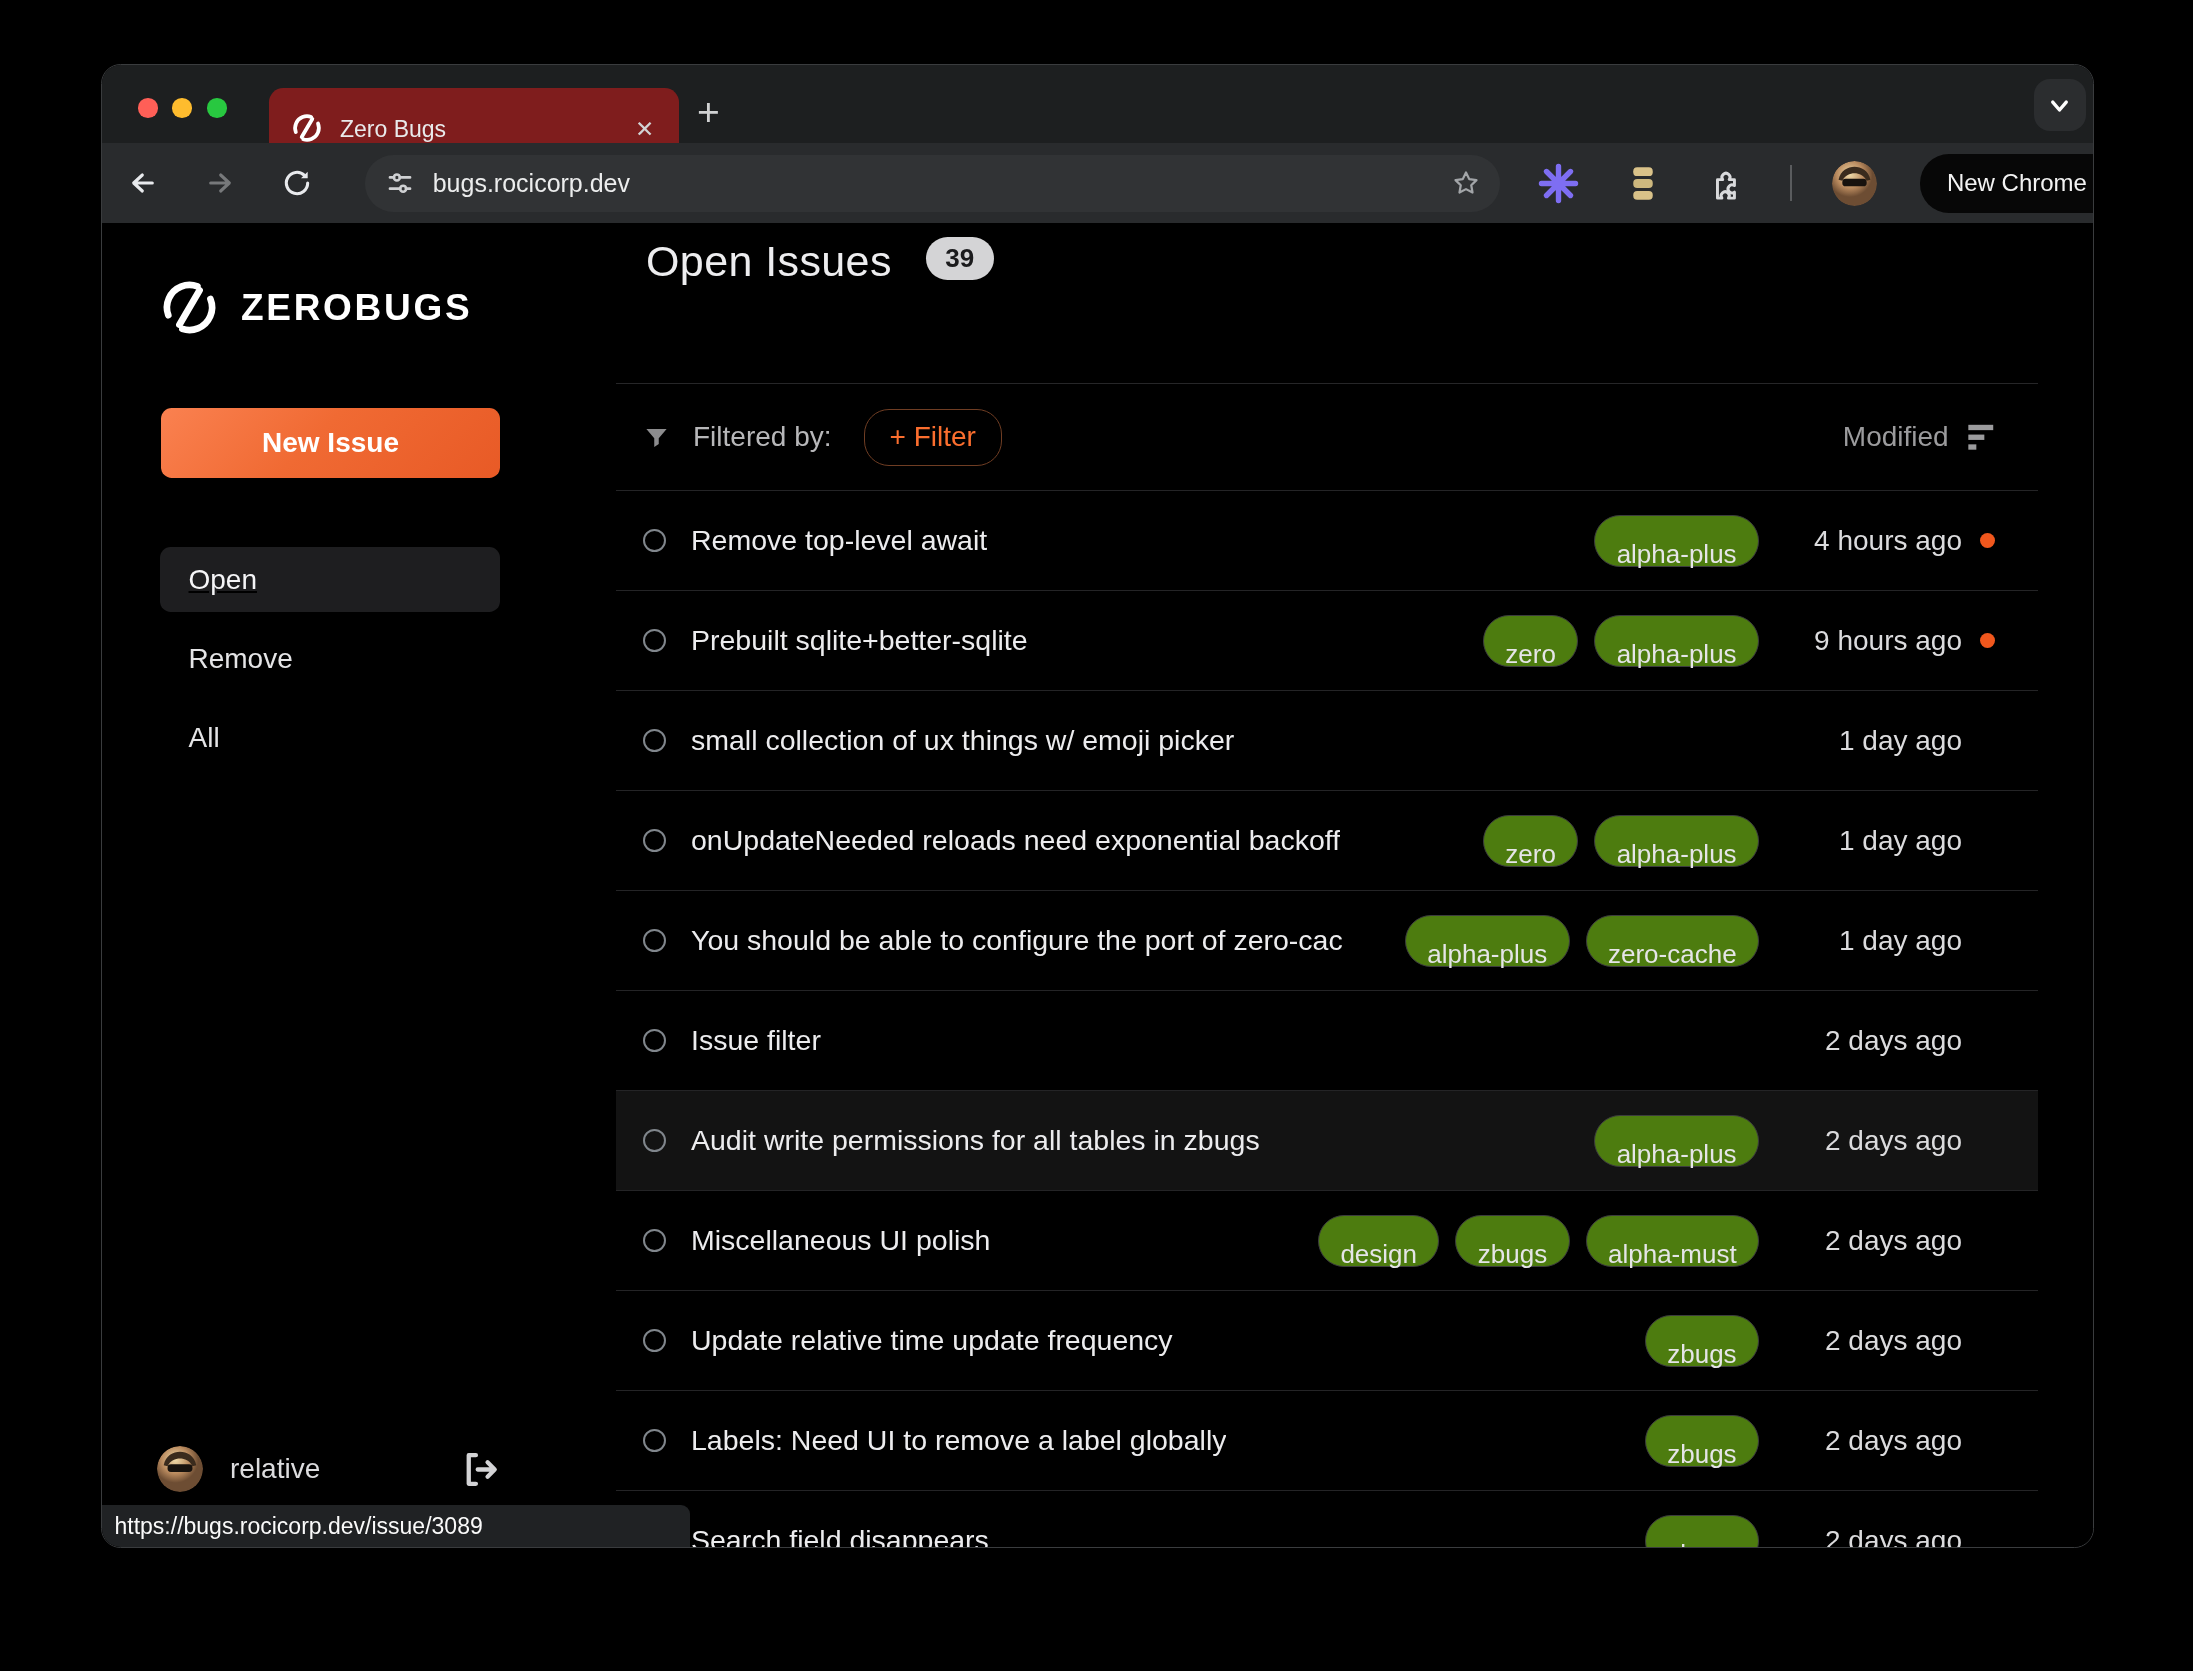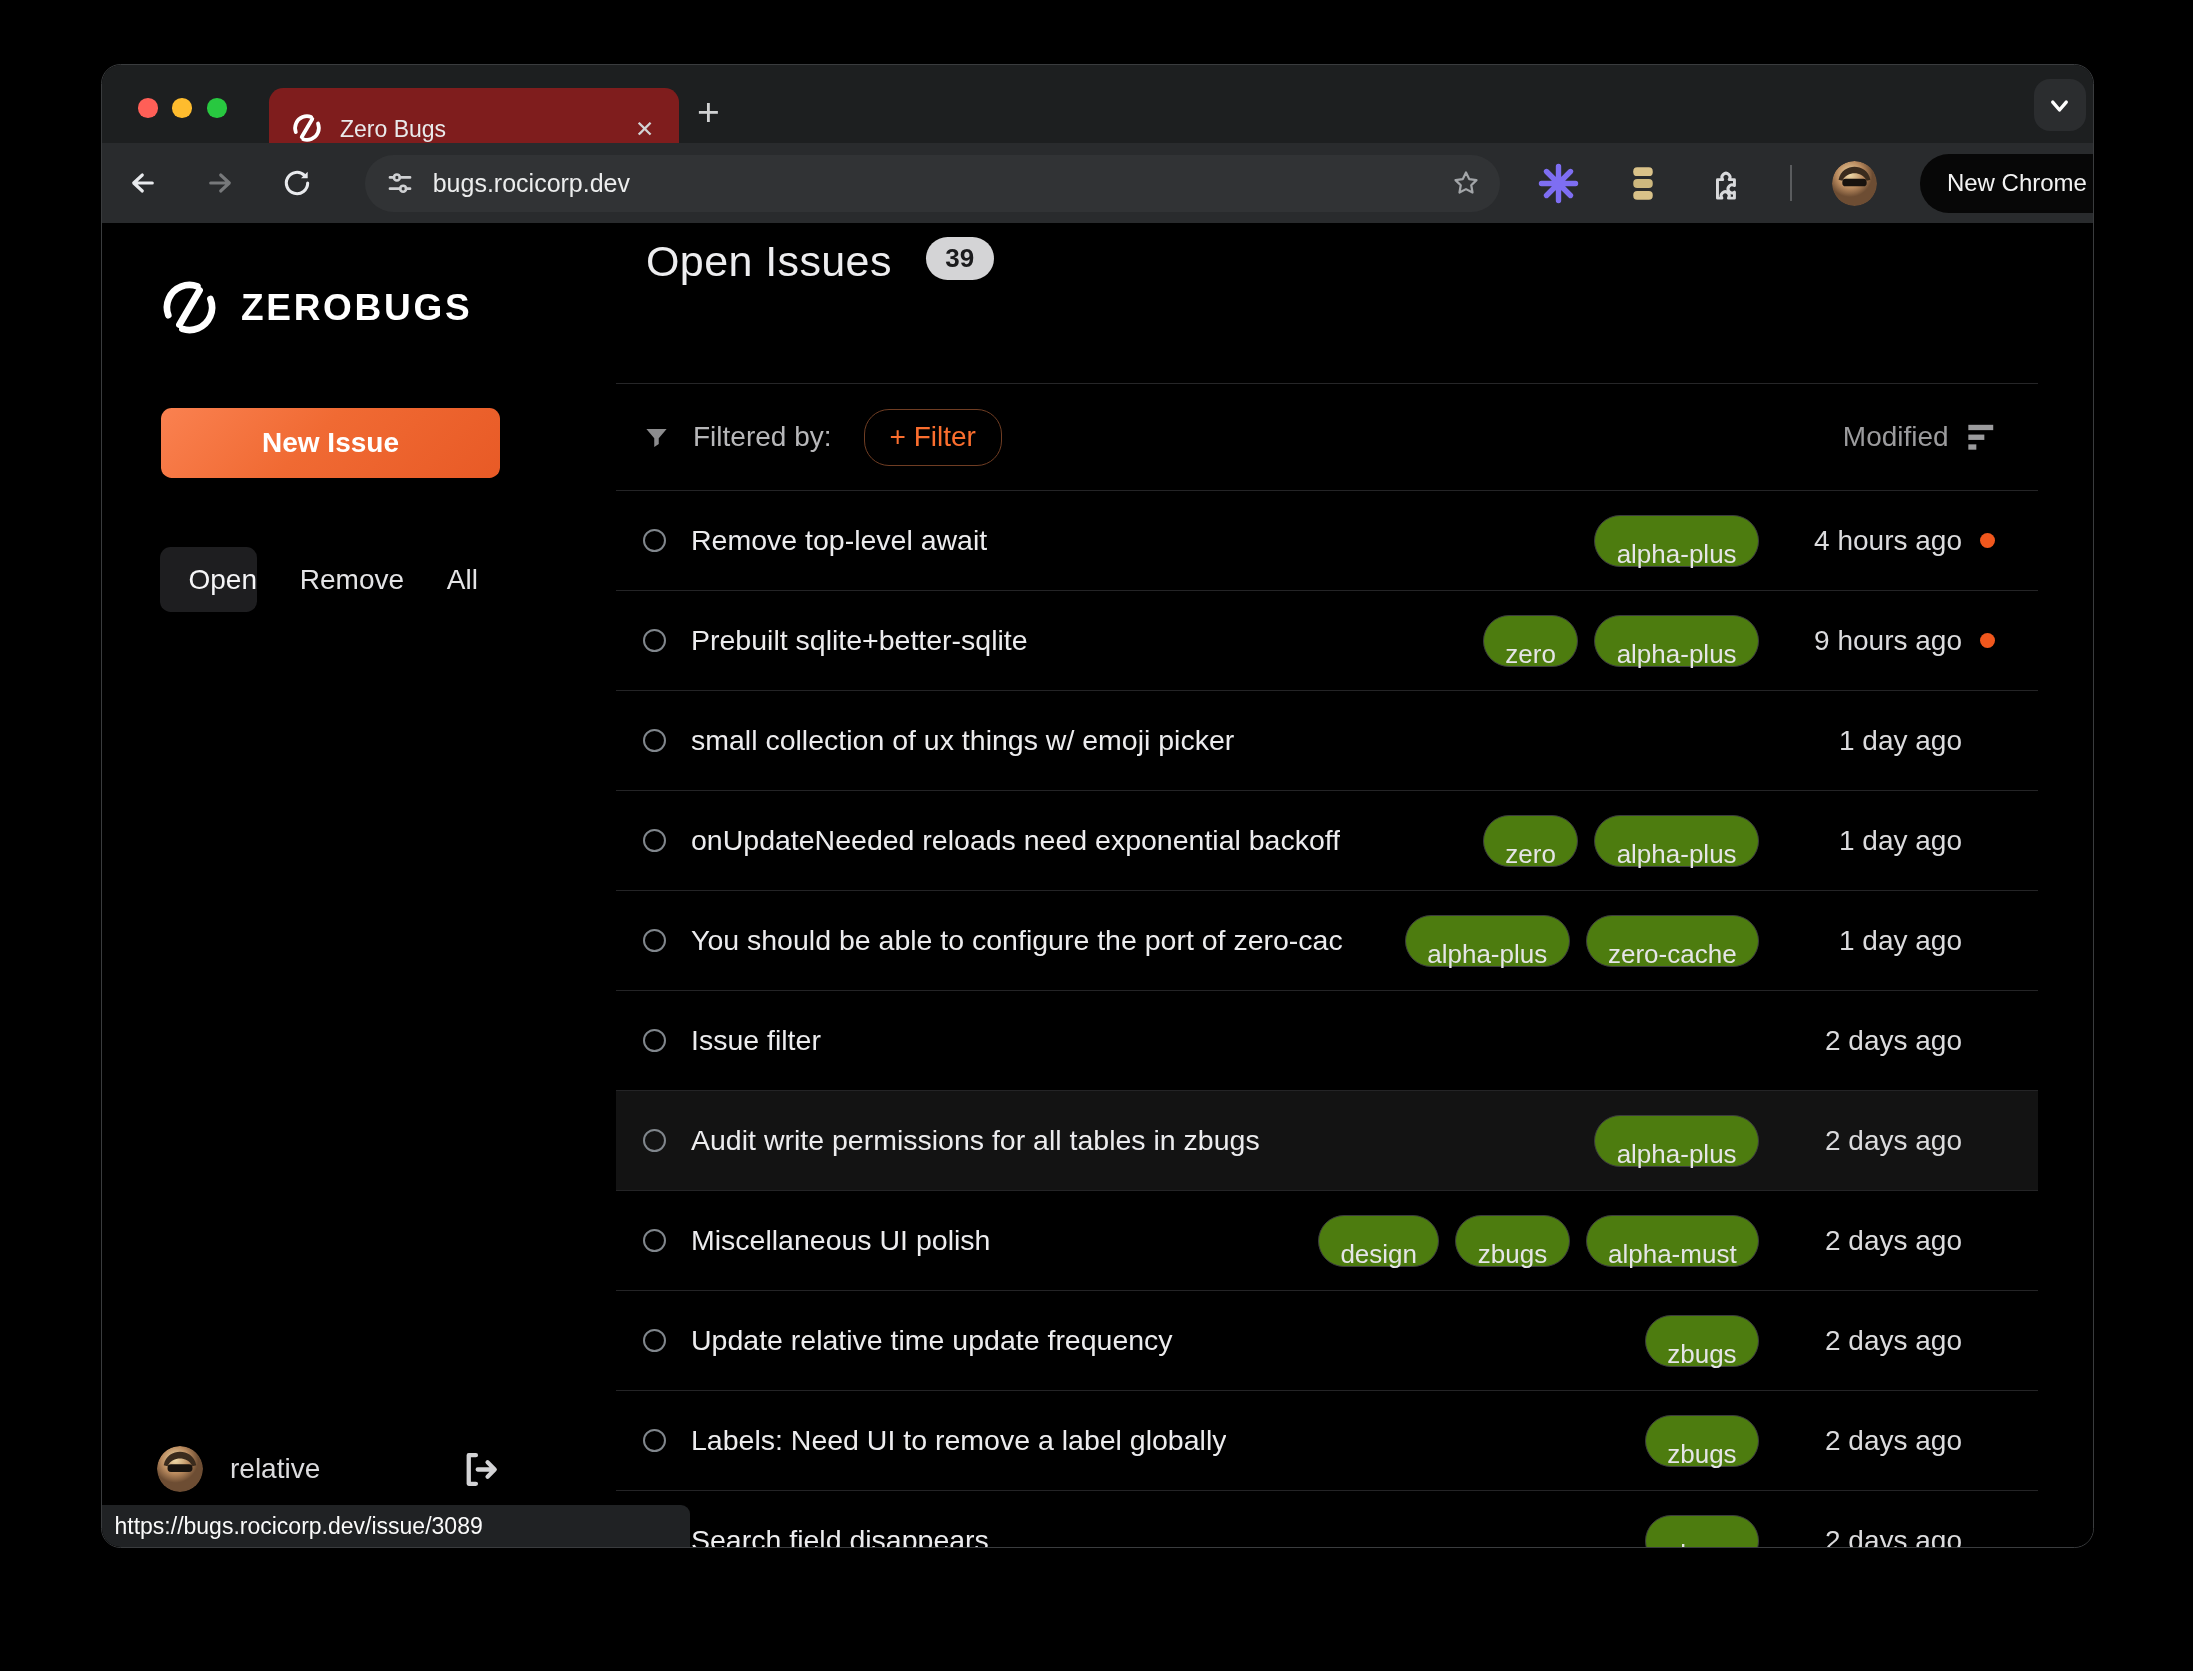--- a/index.html
+++ b/index.html
@@ -48,21 +48,21 @@
 
   
   .sidebar{position:absolute;left:0;top:0;width:514px;height:100%;}
   .brand-row{position:absolute;left:59px;top:55px;display:flex;align-items:center;}
   .brand-logo{width:57px;height:57px;}
   .brand-text{margin-left:23px;font-size:37px;font-weight:bold;letter-spacing:2.7px;color:#ffffff;}
   .new-issue{position:absolute;left:59px;top:184px;width:339px;height:70px;border-radius:10.7px;
        background:linear-gradient(135deg,#fa8150 0%,#f06a33 45%,#e85a26 100%);
        display:flex;align-items:center;justify-content:center;
        font-size:28px;font-weight:bold;color:#ffffff;}
-  .nav-list{position:absolute;left:58px;top:323px;width:340px;display:flex;gap:14.3px;}
+  .nav-list{position:absolute;left:58px;top:323px;width:340px;display:flex;flex-direction:column;gap:14.3px;text-decoration:underline;}
   .nav-item{height:65px;border-radius:10.7px;display:flex;align-items:center;padding-left:28.5px;
        font-size:28px;color:#e4e4e6;box-sizing:border-box;}
   .nav-item.active{background:#1e1e20;color:#f5f5f7;}
   .user-row{position:absolute;left:55px;bottom:55px;width:401px;height:46px;display:flex;align-items:center;}
   .user-avatar{width:46px;height:46px;border-radius:50%;overflow:hidden;flex:0 0 auto;}
   .user-name{margin-left:27px;font-size:28px;color:#dcdcde;}
   .logout-ico{position:absolute;left:301px;top:1.8px;width:43px;height:43px;}
 
   
   .status-bubble{position:absolute;left:0;bottom:0;height:42px;width:588px;background:#202224;

